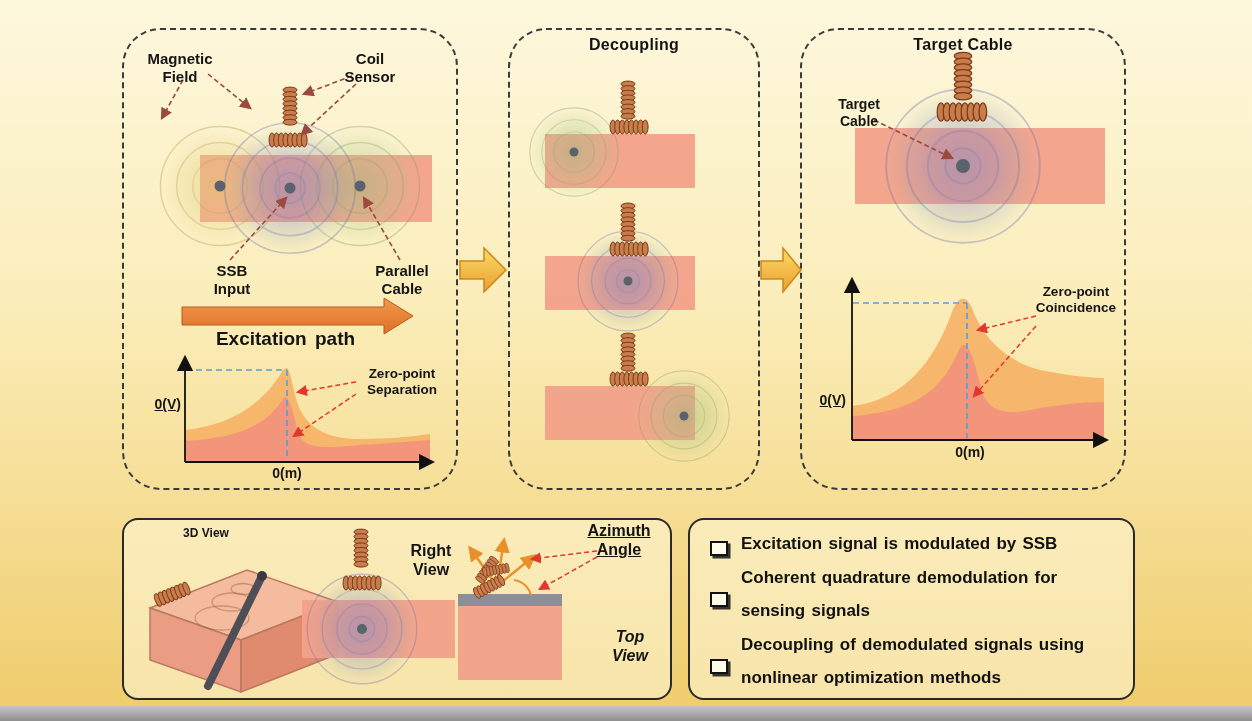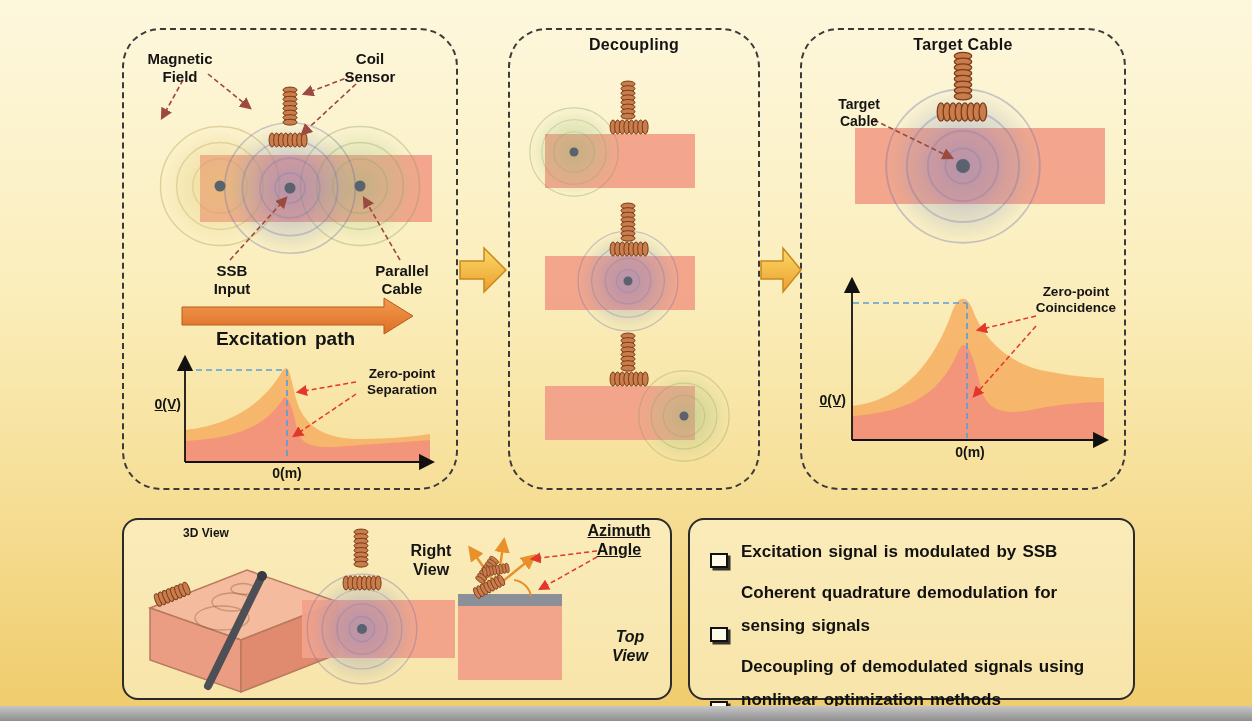--- a/index.html
+++ b/index.html
@@ -17,21 +17,21 @@
   .lbl.right{text-align:right;text-decoration:underline;}
   .title{font-size:16px;letter-spacing:0.3px;}
   .dot{fill:#59626d;}
   .ann line{stroke:#9c4a3f;stroke-width:1.6;stroke-dasharray:5 3;marker-end:url(#mBrown);}
   .blue line{stroke:#5aa0d8;stroke-width:1.7;stroke-dasharray:6 4;fill:none;}
   .redl line{stroke:#e2372a;stroke-width:1.5;stroke-dasharray:5 3;marker-end:url(#mRed);}
   .orange line{stroke:#e8902a;stroke-width:2.4;}
   .axis{stroke:#111;stroke-width:1.8;}
   .ring{stroke:rgba(150,100,60,0.45);fill:none;stroke-width:1.3;}
   .notes{position:absolute;left:708px;top:527px;width:412px;}
-  .note-item{display:flex;align-items:flex-end;margin:8px 0 1px 0;}
+  .note-item{display:flex;align-items:center;margin:0 0 1px 0;}
   .bullet-sq{flex:0 0 14px;width:11px;height:11px;margin:10px 13px 0 2px;
        border:2.2px solid #111;background:#fffbe9;box-shadow:2.5px 2.5px 0 rgba(20,20,20,0.85);}
   .note-text{width:348px;font-weight:bold;font-size:17px;line-height:33px;color:#111;word-spacing:1.5px;}
 </style>
 </head>
 <body>
 
 <div class="stage">
 
   <div class="panel panel-dashed" style="left:122px;top:28px;width:336px;height:462px;"></div>

